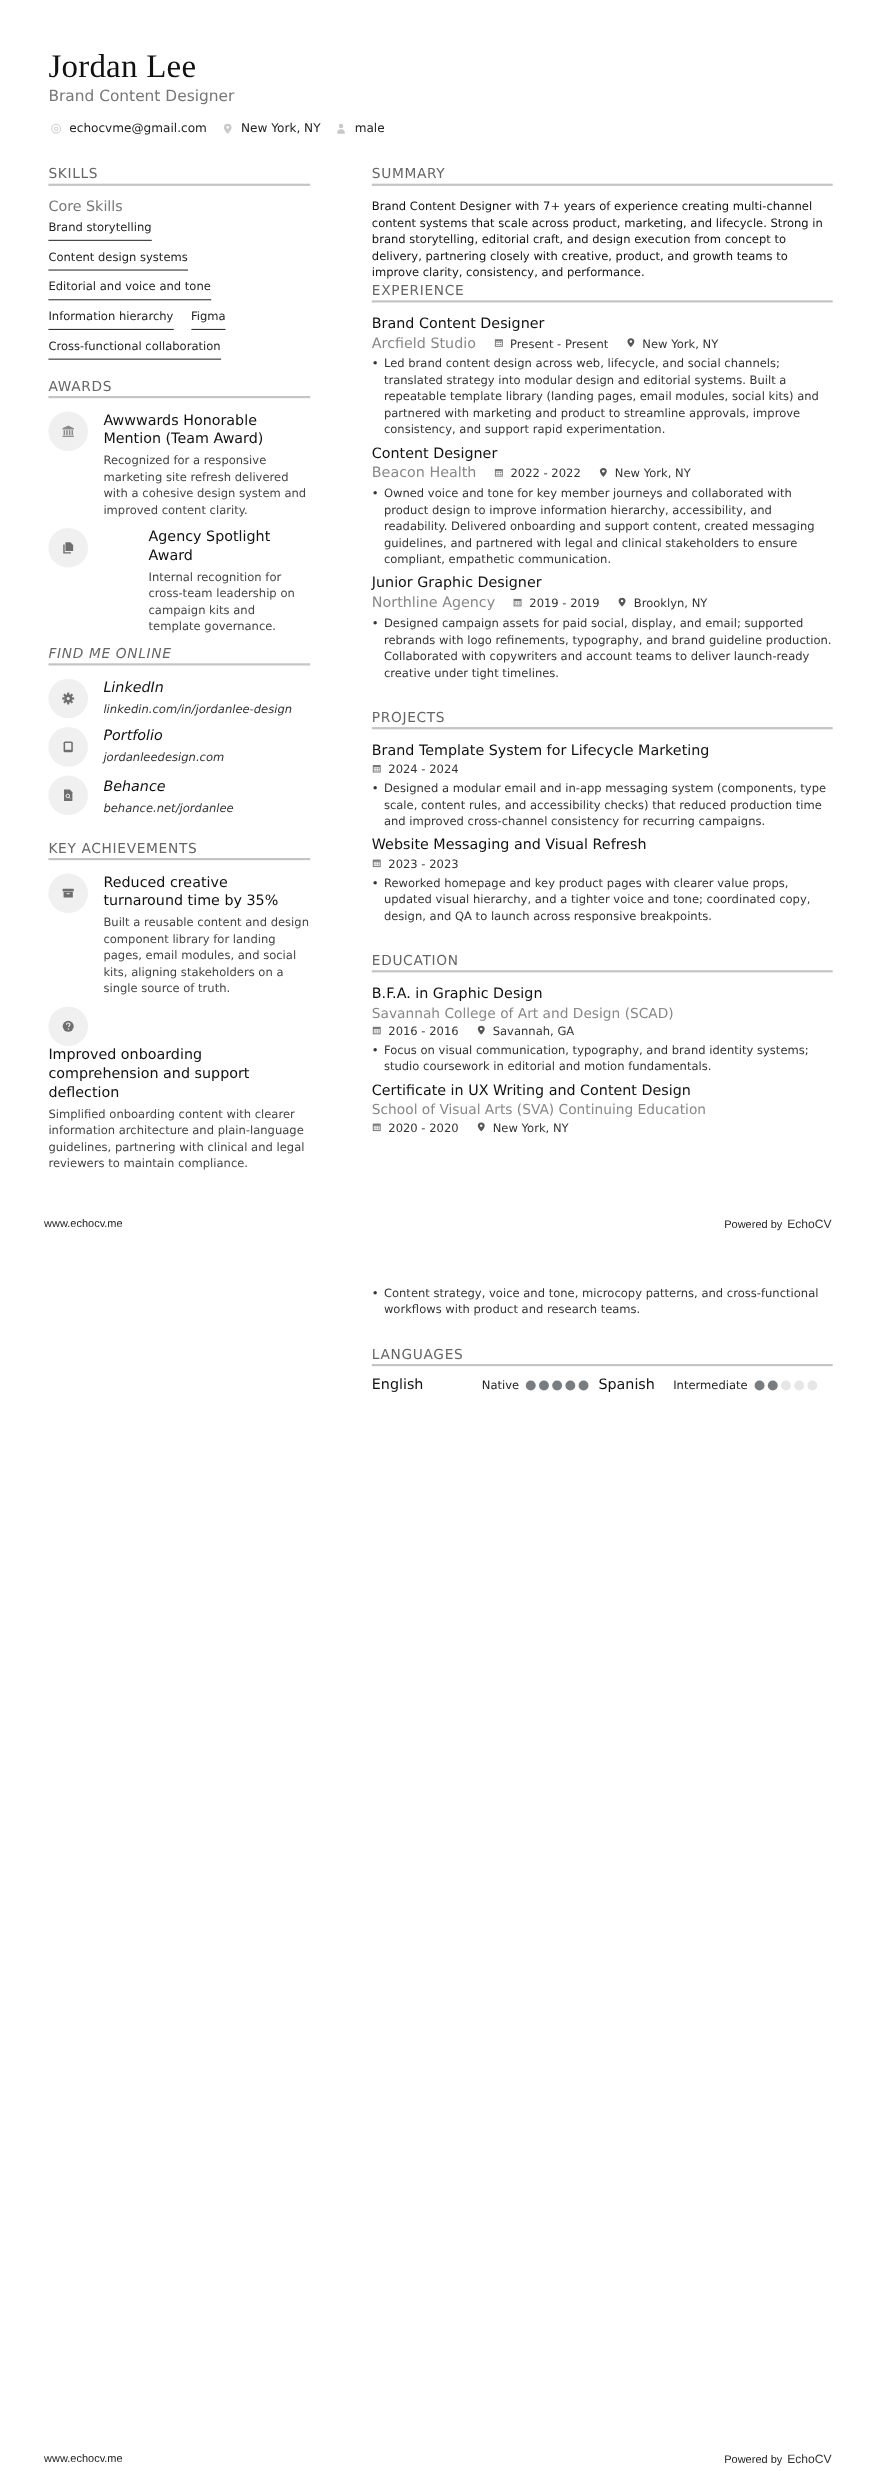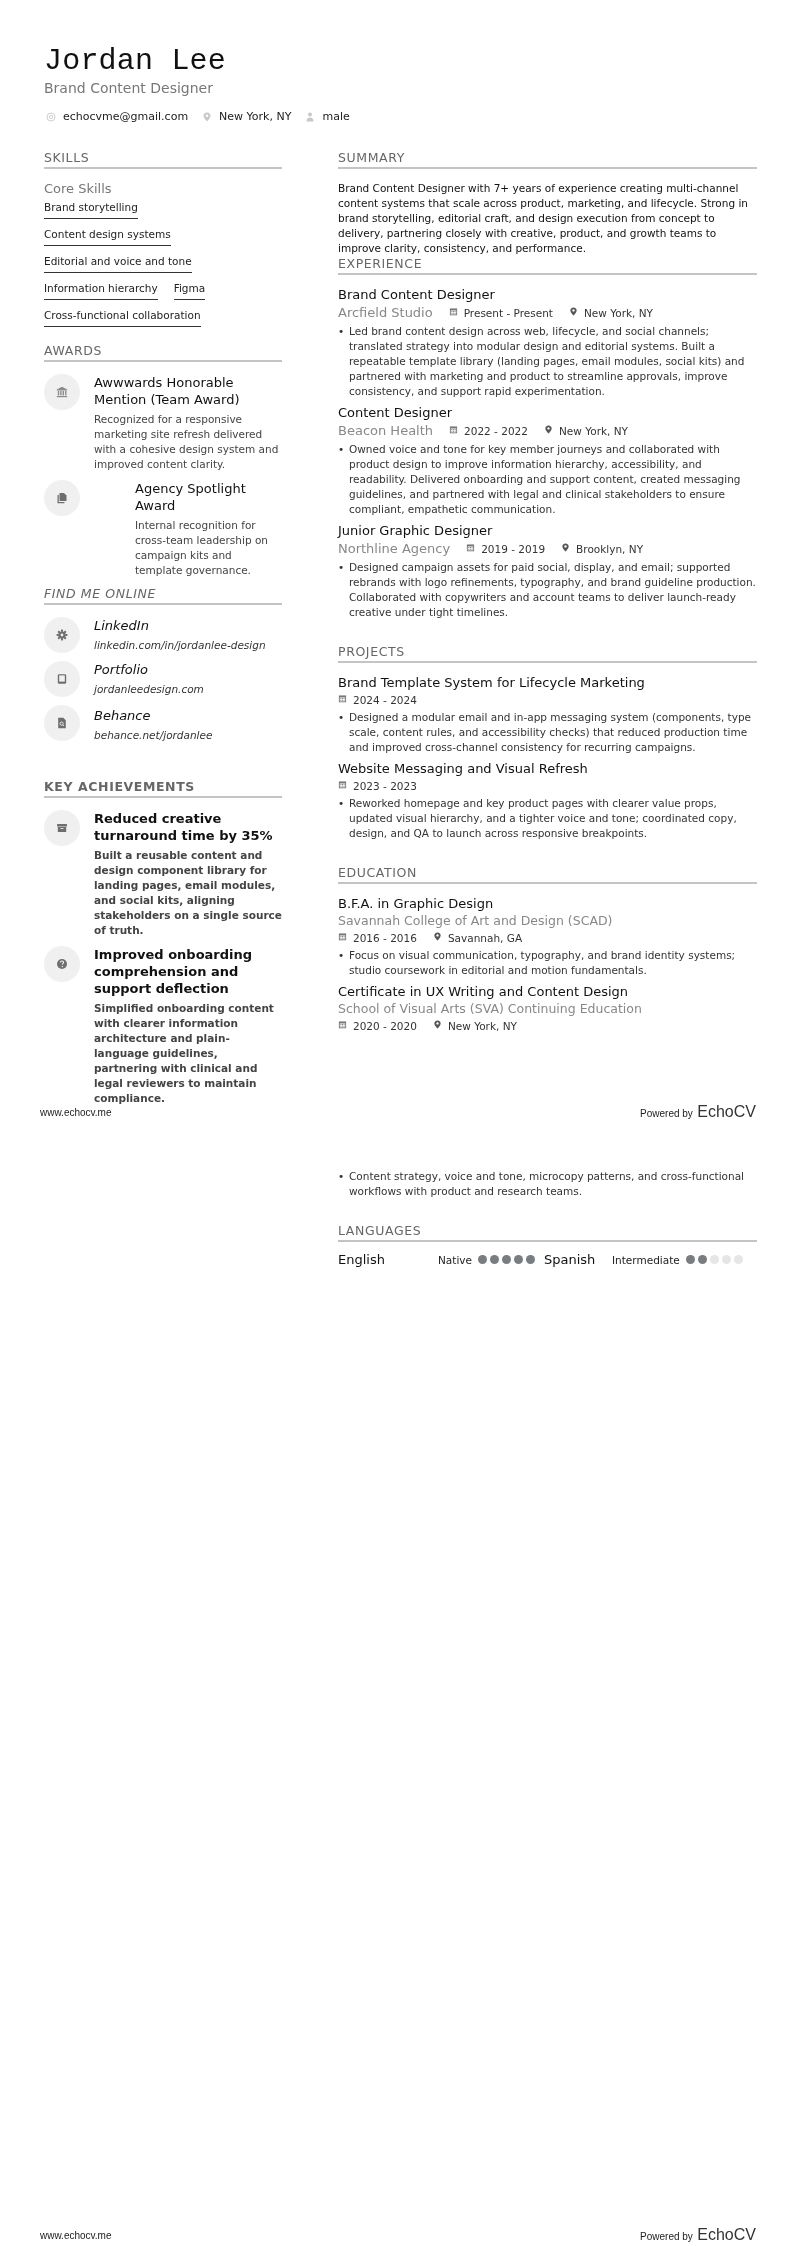--- a/index.html
+++ b/index.html
@@ -3,21 +3,21 @@
 <meta charset="utf-8">
 <style>
   * { box-sizing: border-box; margin: 0; padding: 0; }
   html, body { width: 794px; background: #ffffff; }
   body { font-family: "DejaVu Sans", sans-serif; color: #222; position: relative; height: 2246px; overflow: hidden; }
 
   .page { position: absolute; left: 0; width: 794px; }
   .page1 { top: 0; height: 1123px; }
   .page2 { top: 1123px; height: 1123px; }
 
-  .name { position: absolute; left: 44px; top: 44px; font-family: Liberation Mono, monospace; font-size: 30px; font-weight: normal; color: #111; letter-spacing: 0.2px; }
+  .name { position: absolute; left: 44px; top: 44px; font-family: Liberation Serif, serif; font-size: 30px; font-weight: normal; color: #111; letter-spacing: 0.2px; }
   .role { position: absolute; left: 44px; top: 80px; font-size: 14px; color: #777; }
   .contacts { position: absolute; left: 46px; top: 110px; display: flex; align-items: center; font-size: 11px; color: #222; }
   .contacts .ci { display: flex; align-items: center; margin-right: 14px; }
   .contacts .ic { width: 10px; height: 10px; margin-right: 7px; display: inline-block; }
 
   .sec-title { font-size: 12.5px; color: #666; letter-spacing: 0.6px; padding-bottom: 2px; border-bottom: 2px solid #c4c4c4; }
 
   .left { position: absolute; left: 44px; width: 238px; }
   .right { position: absolute; left: 338px; width: 419px; }
 
@@ -43,21 +43,21 @@
   .meta svg { width: 9px; height: 9px; margin-right: 6px; }
   .bullets { margin-top: 4px; }
   .bullet { display: flex; font-size: 10.5px; line-height: 15px; color: #333; }
   .bullet .dot { width: 11px; flex: 0 0 11px; }
   .school { font-size: 12.5px; color: #888; margin-top: 2px; }
   .emeta { display: flex; margin-top: 4px; }
 
   .footer { position: absolute; left: 40px; right: 38px; display: flex; justify-content: space-between; align-items: center; font-family: "Liberation Sans", sans-serif; }
   .footer .url { font-size: 10px; color: #222; }
   .footer .pow { font-size: 10px; color: #222; }
-  .footer .brand { font-size: 16px; color: #333; }
+  .footer .brand { font-size: 11px; color: #333; }
 
   .langs { display: flex; align-items: center; margin-top: 10px; }
   .lname { font-size: 13px; color: #111; }
   .llevel { font-size: 10.5px; color: #222; margin-right: 6px; }
   .dots { display: flex; }
   .d { width: 9px; height: 9px; border-radius: 50%; margin-right: 3px; background: #e6e6e6; }
   .d.on { background: #777d80; }
 </style>
 </head>
 <body>
@@ -182,36 +182,36 @@
               <line x1="6.8" y1="7.8" x2="8" y2="9" stroke="#f0f0f0" stroke-width="0.9"></line>
             </svg>
         </div>
         <div class="ibody">
           <div class="ititle">Behance</div>
           <div class="ilink">behance.net/jordanlee</div>
         </div>
       </div>
     </section>
 
-    <section style="margin-top:38px;font-weight:bold;">
+    <section style="margin-top:22px;">
       <div class="sec-title">KEY ACHIEVEMENTS</div>
       <div class="iitem">
         <div class="icirc">
           <svg viewBox="0 0 12 12">
               <rect x="1" y="2" width="10" height="2.4" rx="0.5" fill="#6e6e6e"></rect>
               <path d="M1.8 5 L10.2 5 L10.2 10 L1.8 10 Z" fill="#6e6e6e"></path>
               <rect x="4.6" y="6" width="2.8" height="0.9" fill="#f0f0f0"></rect>
             </svg>
         </div>
         <div class="ibody">
           <div class="ititle">Reduced creative turnaround time by 35%</div>
           <div class="idesc">Built a reusable content and design component library for landing pages, email modules, and social kits, aligning stakeholders on a single source of truth.</div>
         </div>
       </div>
-      <div class="iitem" style="margin-top:8px;">
+      <div class="iitem" style="margin-top:8px;flex-direction:column;">
         <div class="icirc">
           <svg viewBox="0 0 12 12">
               <circle cx="6" cy="6" r="5" fill="#6e6e6e"></circle>
               <path d="M4.4 4.6 C4.4 3.6 5.1 3 6 3 C6.9 3 7.6 3.6 7.6 4.4 C7.6 5.4 6.4 5.5 6.4 6.6" fill="none" stroke="#f0f0f0" stroke-width="1.1"></path>
               <circle cx="6.3" cy="8.5" r="0.7" fill="#f0f0f0"></circle>
             </svg>
         </div>
         <div class="ibody">
           <div class="ititle">Improved onboarding comprehension and support deflection</div>
           <div class="idesc">Simplified onboarding content with clearer information architecture and plain-language guidelines, partnering with clinical and legal reviewers to maintain compliance.</div>

